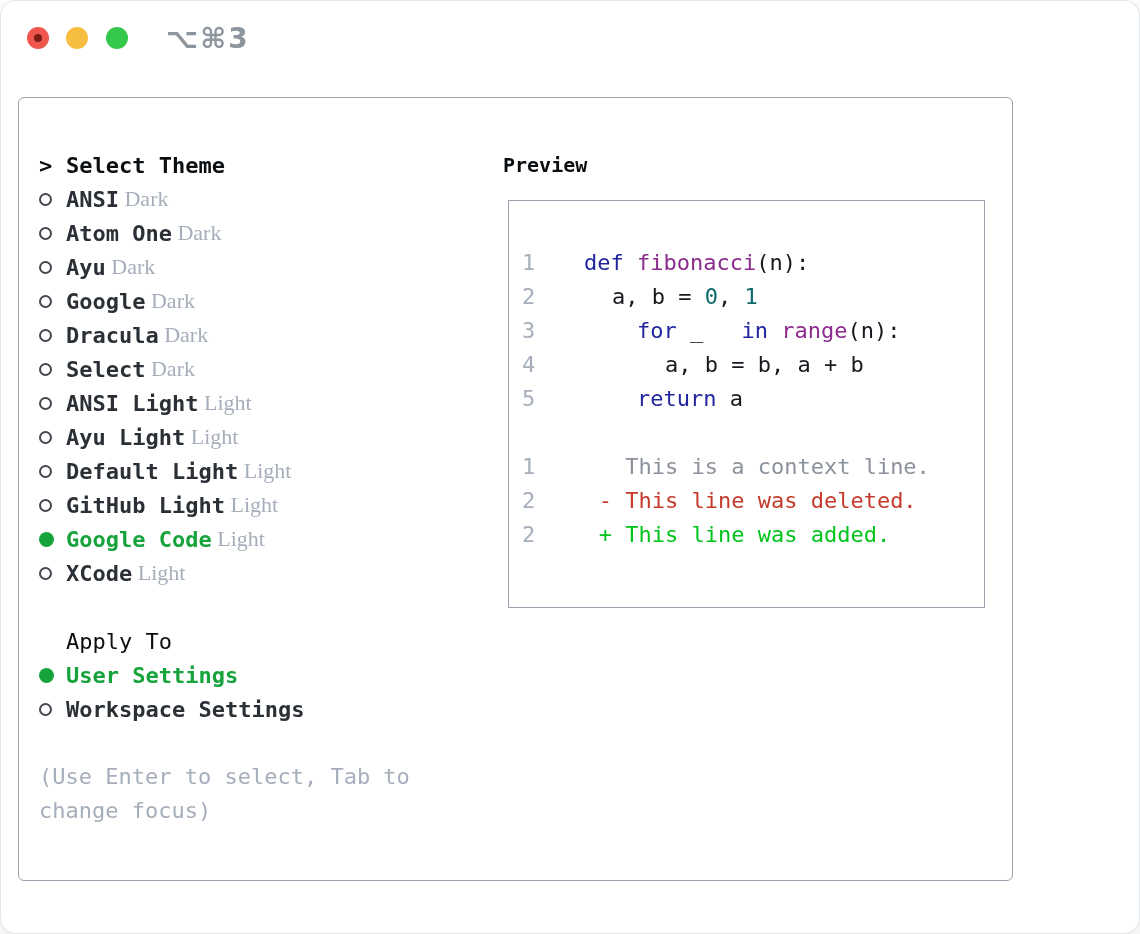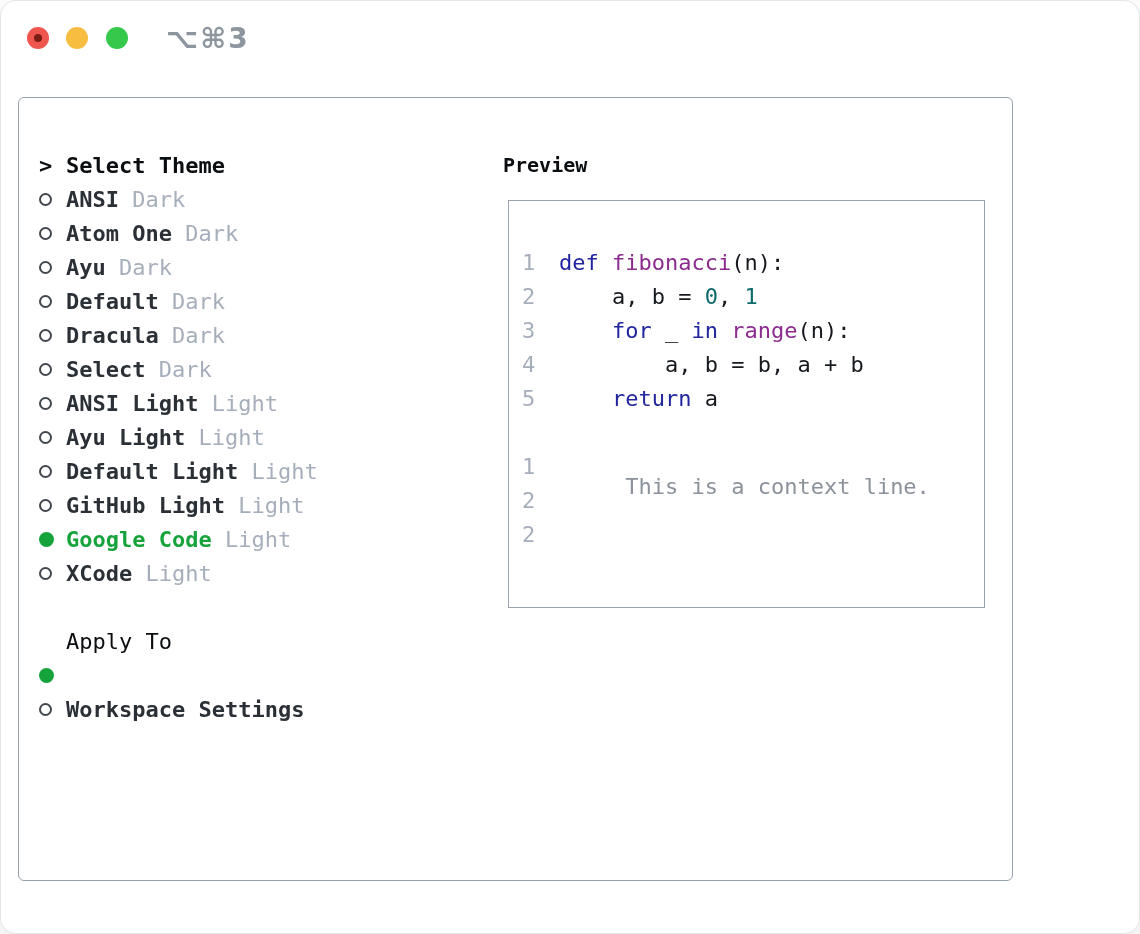--- a/index.html
+++ b/index.html
@@ -24,36 +24,36 @@
   .row { display:flex; align-items:center; height:34px; white-space:pre; font-size:22px; }
   .left-col { position:absolute; left:20px; top:50px; width:450px; }
   .marker { display:inline-flex; width:27px; flex:0 0 27px; align-items:center; }
   .arrow-glyph { font-weight:bold; color:var(--c-header-text); }
   .radio { width:13px; height:13px; border:2px solid var(--c-radio-outline); border-radius:50%; }
   .radio.sel { width:15px; height:15px; border:none; background:var(--c-selected-green); }
   .hdr { font-weight:bold; color:var(--c-header-text); }
   .subhdr { color:var(--c-header-text); }
   .t-name { color:var(--c-primary-text);font-weight:bold; }
   .t-name.sel { color:var(--c-selected-green); }
-  .t-variant { color:var(--c-dim-text); }
+  .t-variant { color:var(--c-dim-text);font-family:Liberation Serif, serif; }
   .spacer { height:34px; }
   .hint-line { height:34px; line-height:34px; font-size:22px; color:var(--c-dim-text); white-space:pre; }
   
   .preview-title { position:absolute; left:484px; top:50px; height:34px; line-height:34px;
     font-size:20px; font-weight:bold; color:var(--c-header-text); }
   .preview-box { position:absolute; left:489px; top:102px; width:477px; height:408px;
     border:1.5px solid var(--c-preview-border); background:#fff; padding:49px 0 0 13px; }
   .pline { display:flex; height:34px; font-size:22px; white-space:pre; }
   .ln { display:inline-block; width:37px; flex:0 0 37px; color:var(--c-line-number); }
   .seg-pl  { color:var(--c-code-plain); }
-  .seg-kw  { color:var(--c-keyword); }
+  .seg-kw  { color:var(--c-keyword);margin-left:25px; }
   .seg-fn  { color:var(--c-function-name); }
   .seg-lit { color:var(--c-number-literal); }
   .seg-var { color:var(--c-code-plain); }
-  .seg-ctx { color:var(--c-diff-context);margin-top:20px; }
+  .seg-ctx { color:var(--c-diff-context); }
   .seg-del { color:var(--c-diff-deleted); }
   .seg-add { color:var(--c-diff-added); }
 </style>
 </head>
 <body>
 
 <div class="window">
 
   <div class="titlebar">
     <span class="tl red">
@@ -68,56 +68,60 @@
 
     <div class="left-col">
       <div class="row">
         <span class="marker"><span class="arrow-glyph">&gt;</span></span><span class="hdr">Select Theme</span>
       </div>
 
       <div id="theme-list">
           <div class="row"><span class="marker"><span class="radio"></span></span><span class="t-name">ANSI</span><span class="t-variant"> Dark</span></div>
           <div class="row"><span class="marker"><span class="radio"></span></span><span class="t-name">Atom One</span><span class="t-variant"> Dark</span></div>
           <div class="row"><span class="marker"><span class="radio"></span></span><span class="t-name">Ayu</span><span class="t-variant"> Dark</span></div>
-          <div class="row"><span class="marker"><span class="radio"></span></span><span class="t-name">Default</span><span class="t-variant"> Dark</span></div>
+          <div class="row"><span class="marker"><span class="radio"></span></span><span class="t-name">Google</span><span class="t-variant"> Dark</span></div>
           <div class="row"><span class="marker"><span class="radio"></span></span><span class="t-name">Dracula</span><span class="t-variant"> Dark</span></div>
           <div class="row"><span class="marker"><span class="radio"></span></span><span class="t-name">Select</span><span class="t-variant"> Dark</span></div>
           <div class="row"><span class="marker"><span class="radio"></span></span><span class="t-name">ANSI Light</span><span class="t-variant"> Light</span></div>
           <div class="row"><span class="marker"><span class="radio"></span></span><span class="t-name">Ayu Light</span><span class="t-variant"> Light</span></div>
           <div class="row"><span class="marker"><span class="radio"></span></span><span class="t-name">Default Light</span><span class="t-variant"> Light</span></div>
           <div class="row"><span class="marker"><span class="radio"></span></span><span class="t-name">GitHub Light</span><span class="t-variant"> Light</span></div>
           <div class="row"><span class="marker"><span class="radio sel"></span></span><span class="t-name sel">Google Code</span><span class="t-variant"> Light</span></div>
           <div class="row"><span class="marker"><span class="radio"></span></span><span class="t-name">XCode</span><span class="t-variant"> Light</span></div>
         </div>
 
       <div class="spacer"></div>
 
       <div class="row">
         <span class="marker"></span><span class="subhdr">Apply To</span>
       </div>
 
       <div id="apply-list">
-          <div class="row"><span class="marker"><span class="radio sel"></span></span></div>
+          <div class="row"><span class="marker"><span class="radio sel"></span></span><span class="t-name sel">User Settings</span></div>
           <div class="row"><span class="marker"><span class="radio"></span></span><span class="t-name">Workspace Settings</span></div>
         </div>
 
       <div class="spacer"></div>
 
+      <div class="hint">
+        <div class="hint-line">(Use Enter to select, Tab to</div>
+        <div class="hint-line">change focus)</div>
+      </div>
     </div>
 
     <div class="preview-title">Preview</div>
 
     <div class="preview-box">
       <div id="preview-lines">
           <div class="pline"><span class="ln">1</span><span class="seg-kw">def</span><span class="seg-pl"> </span><span class="seg-fn">fibonacci</span><span class="seg-pl">(n):</span></div>
           <div class="pline"><span class="ln">2</span><span class="seg-pl">    </span><span class="seg-var">a</span><span class="seg-pl">, </span><span class="seg-var">b</span><span class="seg-pl"> = </span><span class="seg-lit">0</span><span class="seg-pl">, </span><span class="seg-lit">1</span></div>
           <div class="pline"><span class="ln">3</span><span class="seg-pl">    </span><span class="seg-kw">for</span><span class="seg-pl"> _ </span><span class="seg-kw">in</span><span class="seg-pl"> </span><span class="seg-fn">range</span><span class="seg-pl">(n):</span></div>
           <div class="pline"><span class="ln">4</span><span class="seg-pl">        </span><span class="seg-var">a</span><span class="seg-pl">, </span><span class="seg-var">b</span><span class="seg-pl"> = </span><span class="seg-var">b</span><span class="seg-pl">, </span><span class="seg-var">a</span><span class="seg-pl"> + </span><span class="seg-var">b</span></div>
           <div class="pline"><span class="ln">5</span><span class="seg-pl">    </span><span class="seg-kw">return</span><span class="seg-pl"> </span><span class="seg-var">a</span></div>
           <div class="pline"><span class="ln"></span></div>
           <div class="pline"><span class="ln">1</span><span class="seg-ctx">     This is a context line.</span></div>
-          <div class="pline"><span class="ln">2</span></div>
-          <div class="pline"><span class="ln">2</span></div>
+          <div class="pline"><span class="ln">2</span><span class="seg-del">   - This line was deleted.</span></div>
+          <div class="pline"><span class="ln">2</span><span class="seg-add">   + This line was added.</span></div>
         </div>
     </div>
 
   </div>
 </div>
 
 </body></html>

